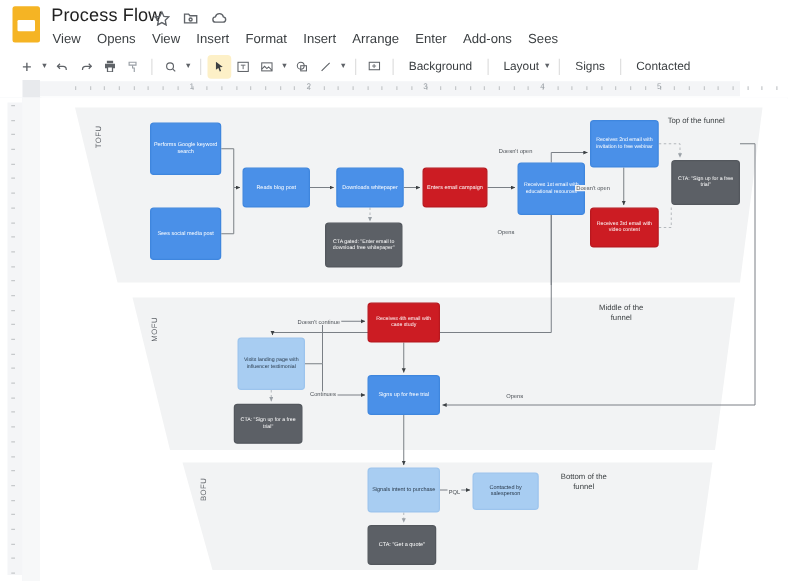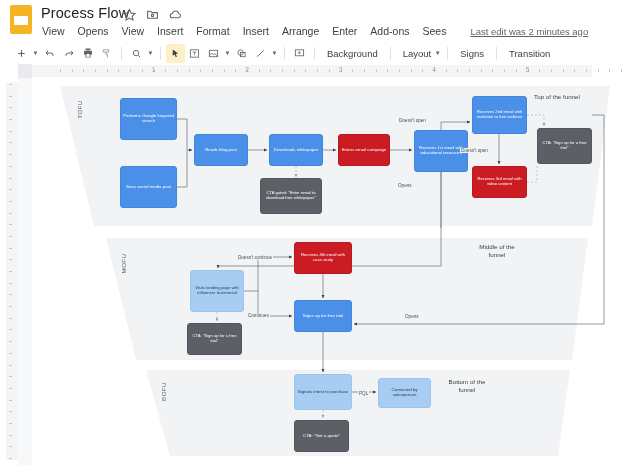--- a/index.html
+++ b/index.html
@@ -103,21 +103,20 @@
       <span class="menuitem">View</span>
       <span class="menuitem">Opens</span>
       <span class="menuitem">View</span>
       <span class="menuitem">Insert</span>
       <span class="menuitem">Format</span>
       <span class="menuitem">Insert</span>
       <span class="menuitem">Arrange</span>
       <span class="menuitem">Enter</span>
       <span class="menuitem">Add-ons</span>
       <span class="menuitem">Sees</span>
-      <span class="lastedit">Last edit was 2 minutes ago</span>
     </div>
   </div>
 
   <div class="toolbar">
     <div class="tb-inner">
       <div class="tbtn">
         <svg viewBox="0 0 24 24" width="11" height="11" fill="none" stroke="#5f6368" stroke-width="2.4">
             <path d="M12 5v14M5 12h14"></path>
           </svg>
       </div>
@@ -194,21 +193,21 @@
           </svg>
       </div>
       <div class="tsep"></div>
       <div class="tlabel">Background</div>
       <div class="tsep"></div>
       <div class="tlabel withcaret">Layout</div>
       <div class="caret">▼</div>
       <div class="tsep"></div>
       <div class="tlabel">Signs</div>
       <div class="tsep"></div>
-      <div class="tlabel">Transition</div>
+      <div class="tlabel">Contacted</div>
     </div>
   </div>
 
   <div class="hruler">
     <div class="corner"></div>
     <div class="track" id="hrulertrack">
         <div class="seg" style="left: 0px; width: 560px;"></div>
         <div class="rtick" style="left: 28px;"></div>
         <div class="rtick" style="left: 39.6875px;"></div>
         <div class="rtick" style="left: 51.375px;"></div>

